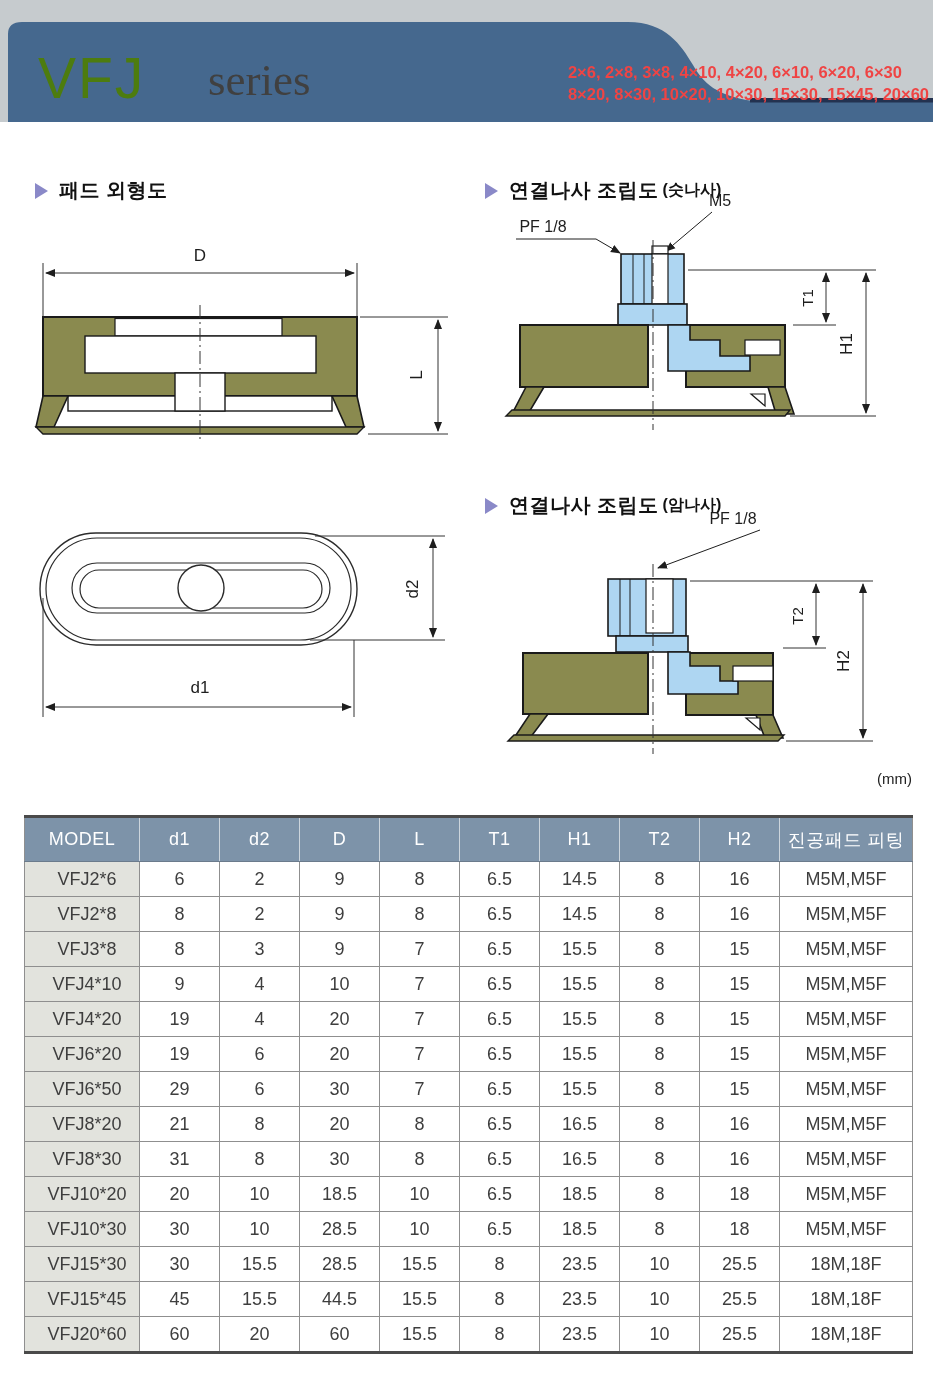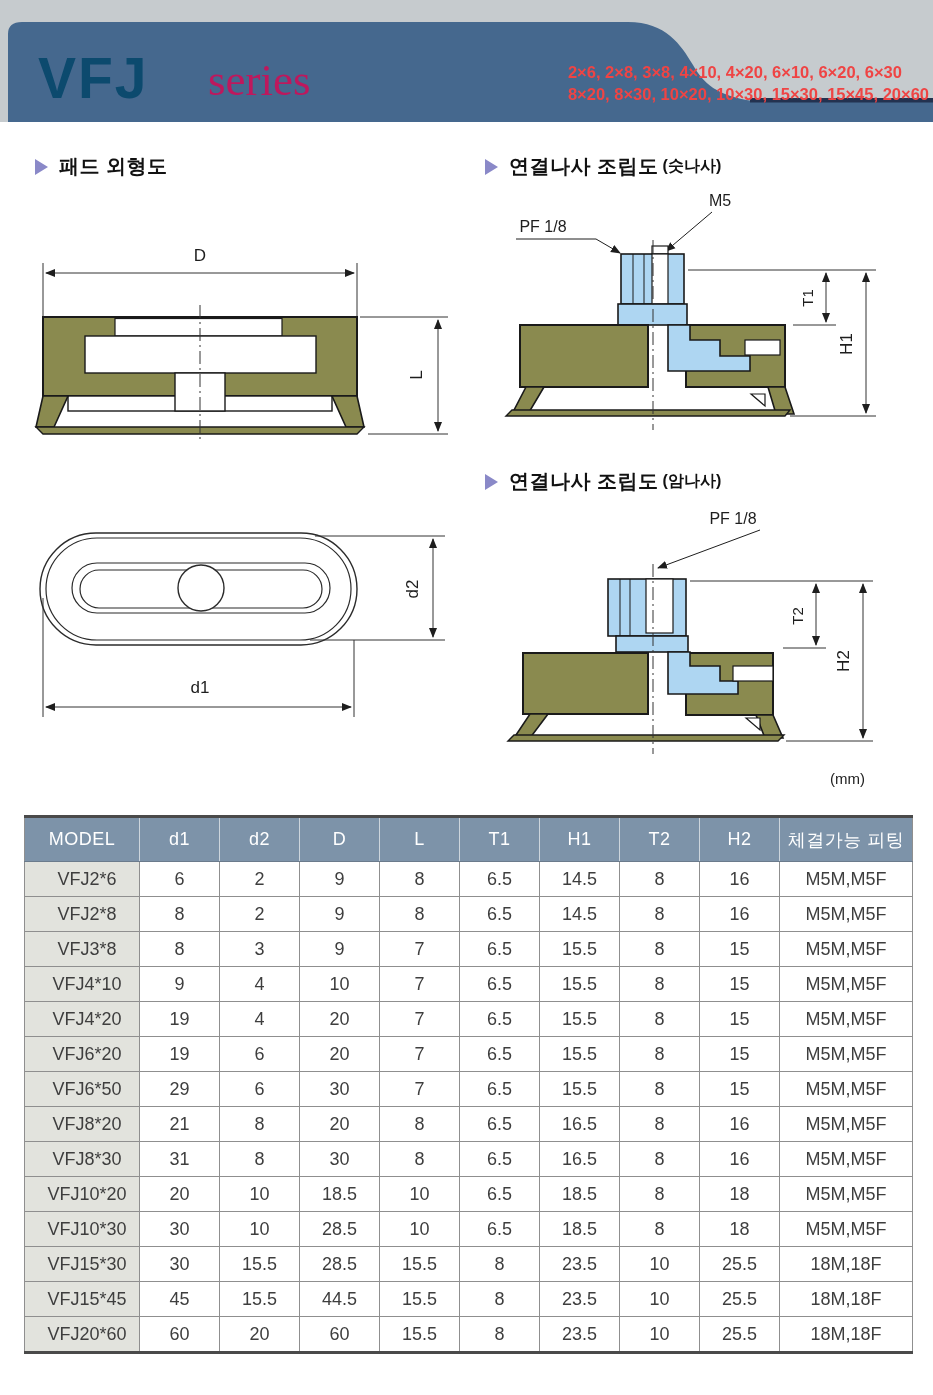--- a/index.html
+++ b/index.html
@@ -2,37 +2,37 @@
 <html><head>
 <meta charset="utf-8">
 <style>
   html,body{margin:0;padding:0;background:#fff;}
   .page{position:relative;width:933px;height:1395px;background:#ffffff;overflow:hidden;
         font-family:"Liberation Sans",sans-serif;}
 
   
   .hdr{position:absolute;left:0;top:0;width:933px;height:122px;}
   .hdr svg{position:absolute;left:0;top:0;}
-  .brand{position:absolute;left:38px;top:50px;color:#0c4a6e;font-size:57px;font-weight:700;
+  .brand{position:absolute;left:38px;top:50px;color:#4d7c0f;font-size:57px;font-weight:400;
          letter-spacing:2px;line-height:1;}
-  .brand-suffix{position:absolute;left:208px;top:58px;color:#be185d;font-size:45px;
+  .brand-suffix{position:absolute;left:208px;top:58px;color:#404040;font-size:45px;
          font-family:"Liberation Serif",serif;line-height:1;}
   .prod-title{position:absolute;right:12px;top:25px;color:#ffffff;font-size:27px;
          letter-spacing:1px;white-space:nowrap;}
   .sizes{position:absolute;right:4px;top:61px;color:#ef4444;
          font-size:16.5px;font-weight:bold;line-height:22px;white-space:nowrap;}
 
   
-  .sec{position:absolute;display:flex;align-items:center;gap:11px;}
+  .sec{position:absolute;display:flex;align-items:center;gap:11px;margin-top:24px;}
   .tri{width:0;height:0;border-top:8px solid transparent;border-bottom:8px solid transparent;
        border-left:13px solid #8a89c8;}
   .sec .txt{font-size:20px;font-weight:bold;color:#111;letter-spacing:.5px;}
   .sec .sub{font-size:16px;font-weight:bold;color:#111;}
 
-  .units{position:absolute;left:830px;top:770px;width:82px;
+  .units{position:absolute;left:830px;top:770px;width:82px;text-align:right;
          font-size:15px;color:#222;}
 
   
   .drw{position:absolute;}
   svg text{font-family:"Liberation Sans",sans-serif;fill:#1e1e1e;}
 
   
   .tbl-wrap{position:absolute;left:24px;top:815px;width:888px;}
   table{border-collapse:collapse;table-layout:fixed;width:888px;
         border:1px solid #8f8f8f;border-top:3px solid #4a4a4a;border-bottom:3px solid #4a4a4a;}
@@ -210,21 +210,21 @@
         <tr>
             <th>MODEL</th>
             <th>d1</th>
             <th>d2</th>
             <th>D</th>
             <th>L</th>
             <th>T1</th>
             <th>H1</th>
             <th>T2</th>
             <th>H2</th>
-            <th>체결가능 피팅</th>
+            <th>진공패드 피팅</th>
           </tr>
       </thead>
       <tbody>
           <tr>
             <td class="model">VFJ2*6</td>
             <td>6</td>
             <td>2</td>
             <td>9</td>
             <td>8</td>
             <td>6.5</td>

